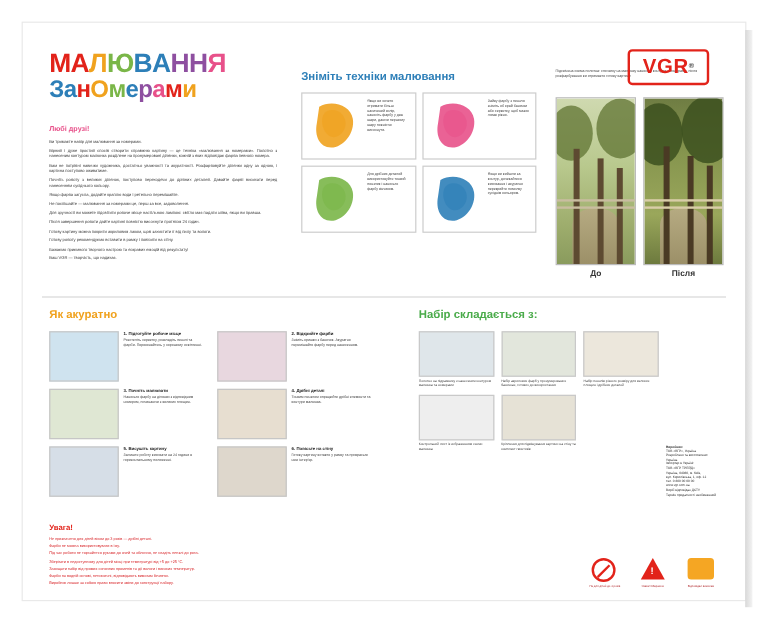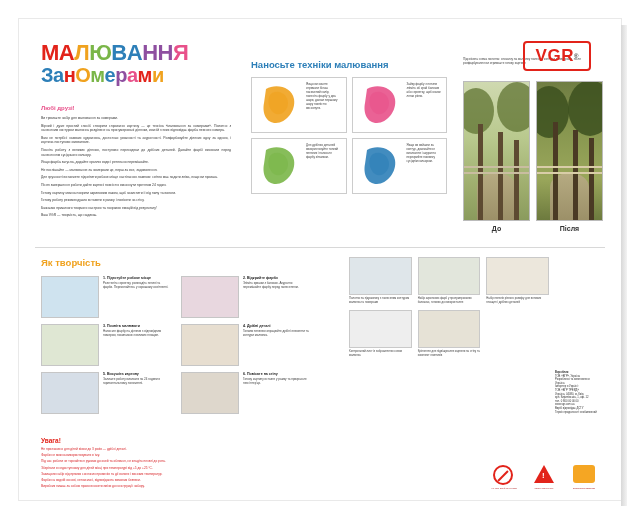--- a/index.html
+++ b/index.html
@@ -125,21 +125,21 @@
           <p>Для зручності ви можете підсвітити робоче місце настільною лампою: світло має падати зліва, якщо ви правша.</p>
           <p>Після завершення роботи дайте картині повністю висохнути протягом 24 годин.</p>
           <p>Готову картину можна покрити акриловим лаком, щоб захистити її від пилу та вологи.</p>
           <p>Готову роботу рекомендуємо вставити в рамку і повісити на стіну.</p>
           <p>Бажаємо приємного творчого настрою та яскравих емоцій від результату!</p>
           <p>Ваш VGR — творчість, що надихає.</p>
         </div>
     </div>
 
     <div class="tech">
-      <h3>Наносьте техніки малювання</h3>
+      <h3>Зніміть техніки малювання</h3>
       <div class="tech-grid">
           <div class="tcard">
             <div class="blob">
               <svg width="42" height="44" viewBox="0 0 42 44">
                 <path d="M8 6 C18 0 34 4 36 16 C38 28 28 40 18 40 C8 40 4 30 6 20 Z" fill="#f0a21e" opacity="0.9"></path>
                 <path d="M14 10 C22 6 30 12 30 20 C30 28 22 34 16 30 C10 26 8 14 14 10 Z" fill="#f0a21e" opacity="0.6"></path>
               </svg>
             </div>
             <div class="txt">Якщо ви хочете отримати більш насичений колір, нанесіть фарбу у два шари, даючи першому шару повністю висохнути.</div>
           </div>
@@ -210,21 +210,21 @@
 
     <div class="vgr">
       <span>VGR</span>
         <sup>®</sup>
     </div>
   </div>
 
   <div class="divider"></div>
 
   <div class="howto">
-    <h3>Як творчість</h3>
+    <h3>Як акуратно</h3>
     <div class="steps">
         <div class="step">
           <div class="img" style="background: rgb(207, 227, 239);"></div>
           <div class="body"><b>1. Підготуйте робоче місце</b><span>Розстеліть серветку, розкладіть пензлі та фарби. Переконайтесь у хорошому освітленні.</span></div>
         </div>
         <div class="step">
           <div class="img" style="background: rgb(232, 215, 223);"></div>
           <div class="body"><b>2. Відкрийте фарби</b><span>Зніміть кришки з баночок. Акуратно перемішайте фарбу перед нанесенням.</span></div>
         </div>
         <div class="step">
@@ -240,20 +240,21 @@
           <div class="body"><b>5. Висушіть картину</b><span>Залиште роботу висихати на 24 години в горизонтальному положенні.</span></div>
         </div>
         <div class="step">
           <div class="img" style="background: rgb(222, 215, 204);"></div>
           <div class="body"><b>6. Повісьте на стіну</b><span>Готову картину вставте у рамку та прикрасьте нею інтер'єр.</span></div>
         </div>
       </div>
   </div>
 
   <div class="kit">
+    <h3>Набір складається з:</h3>
     <div class="kit-grid">
         <div class="kitem">
           <div class="img" style="background: rgb(223, 230, 234);"></div>
           <div class="t">Полотно на підрамнику з нанесеним контуром малюнка та номерами</div>
         </div>
         <div class="kitem">
           <div class="img" style="background: rgb(226, 230, 220);"></div>
           <div class="t">Набір акрилових фарб у пронумерованих баночках, готових до використання</div>
         </div>
         <div class="kitem">

